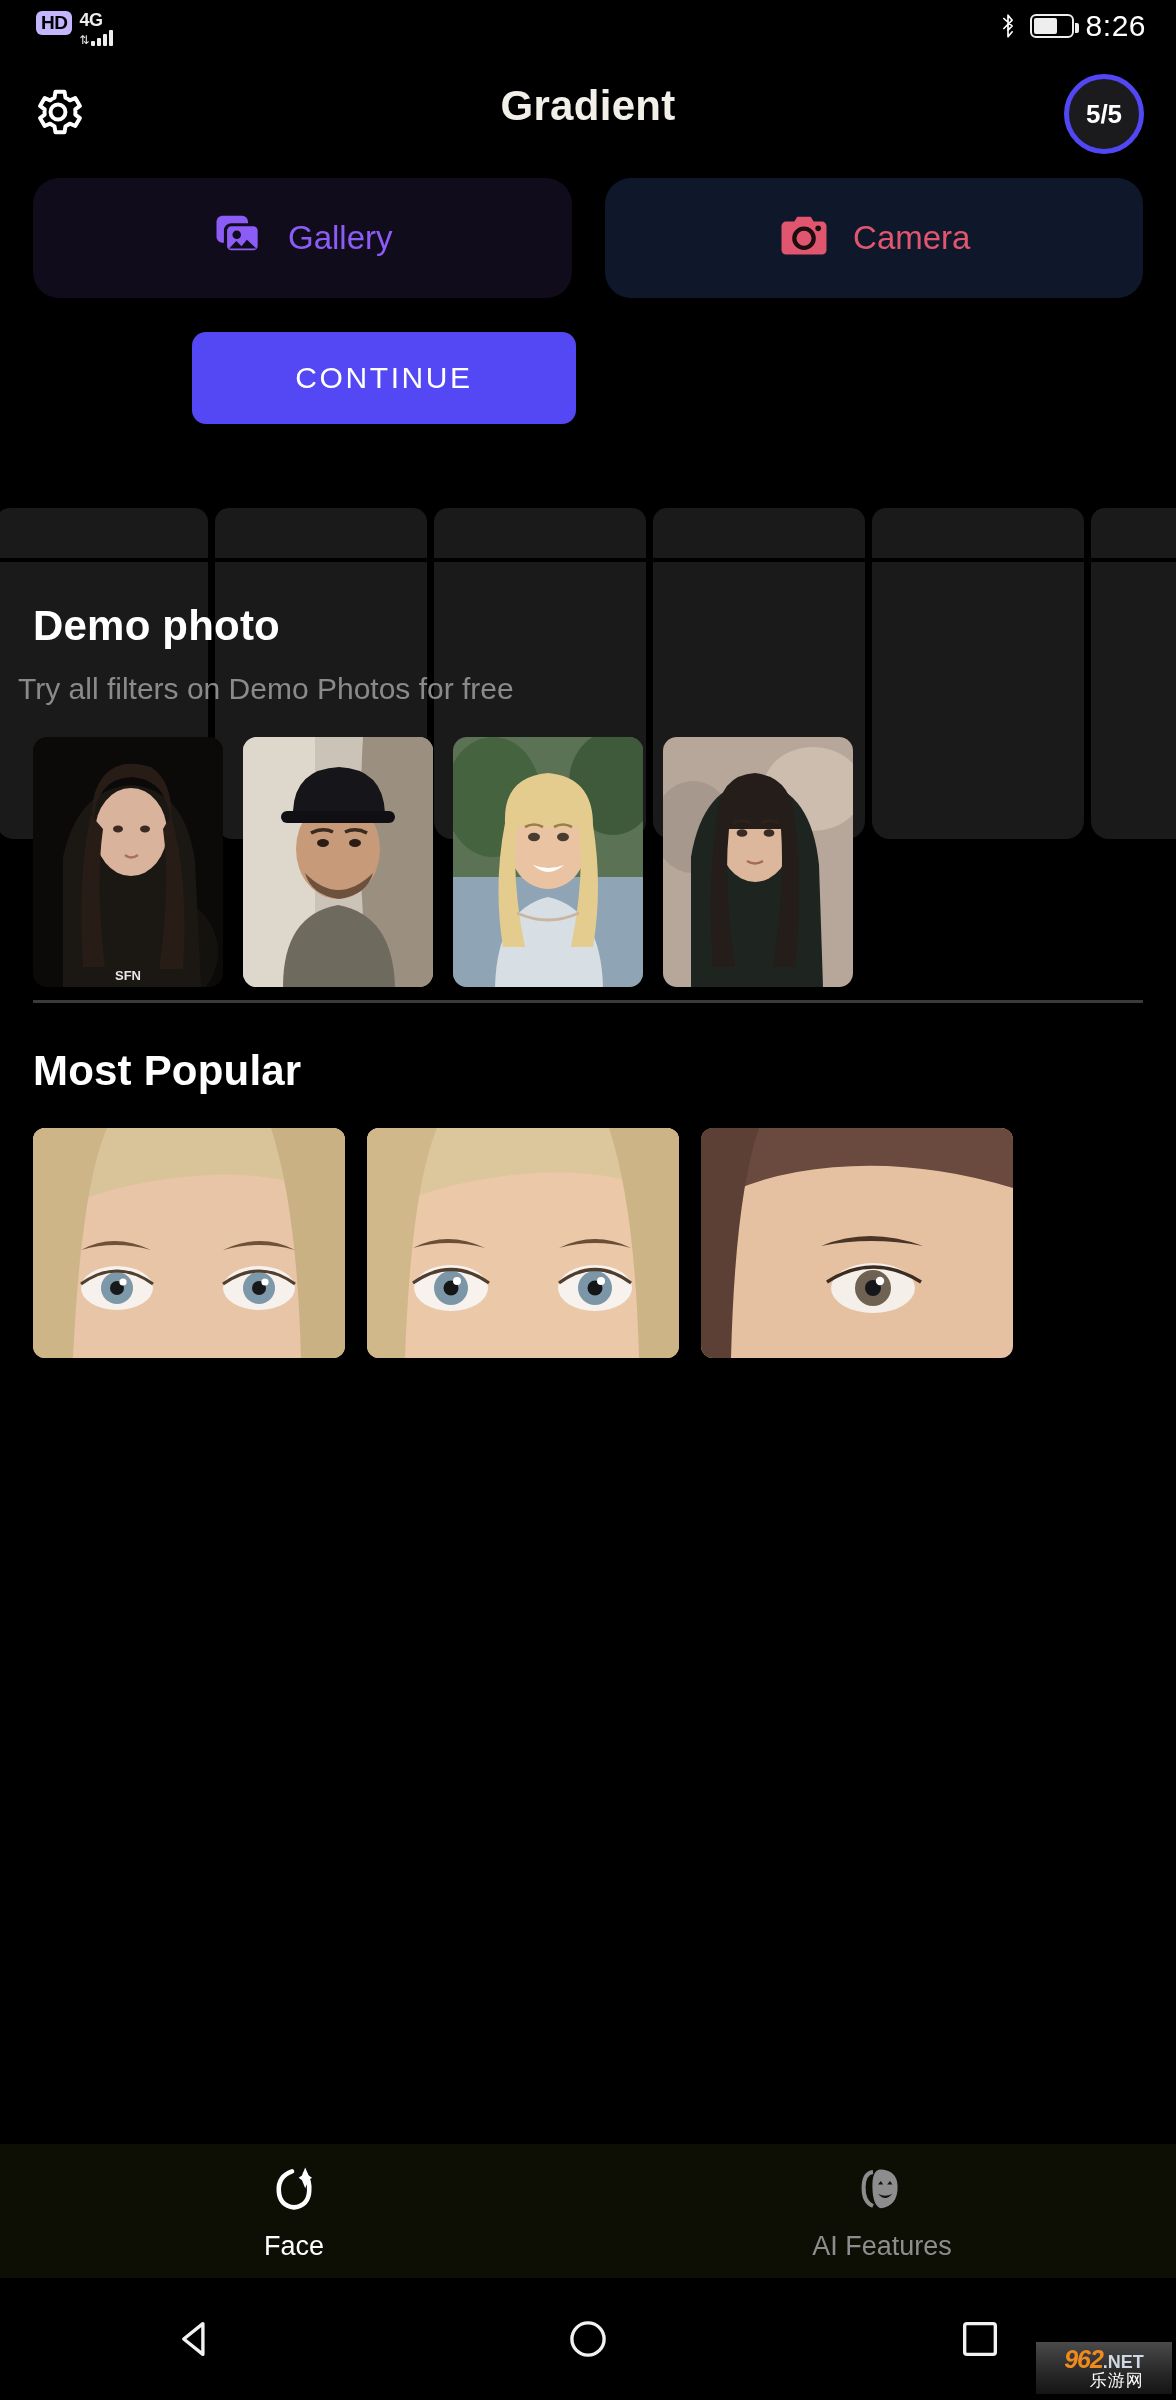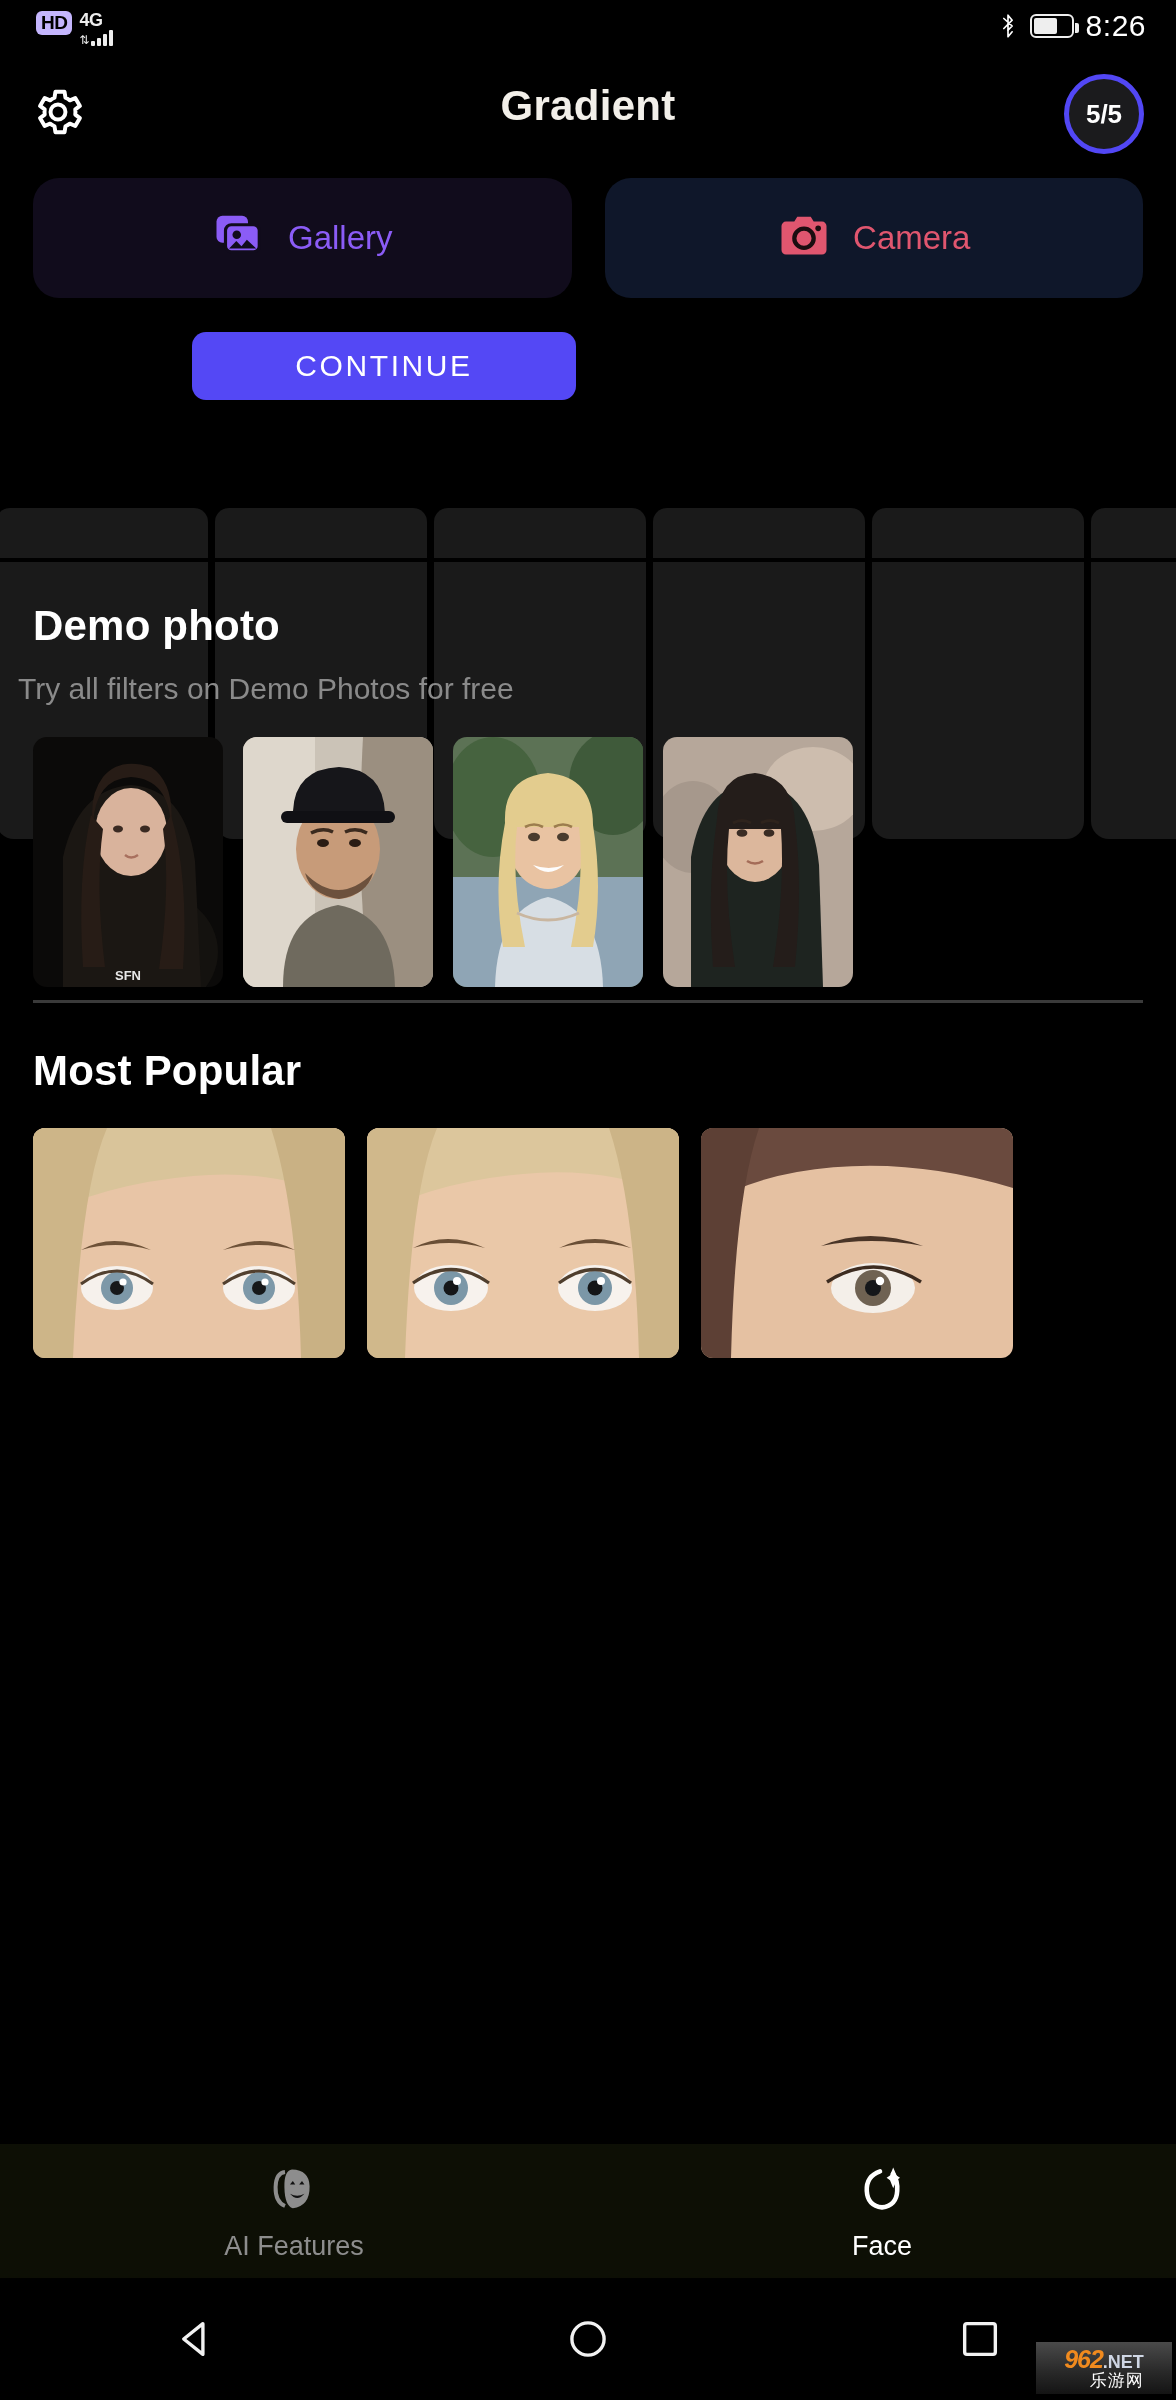--- a/index.html
+++ b/index.html
@@ -61,21 +61,21 @@
 
   
   .thumb-strip { position:absolute; top:508px; left:0; width:1176px; height:50px; display:flex; gap:7px; overflow:hidden; }
   .thumb-strip .ph { flex:0 0 212px; height:50px; background:#1a1a1a; border-radius:14px 14px 0 0; }
   .thumb-strip .ph:first-child { margin-left:-4px; }
   .tiles { position:absolute; top:562px; left:0; width:1230px; height:277px; display:flex; gap:7px; }
   .tiles .ph { flex:0 0 212px; height:277px; background:#1a1a1a; border-radius:0 0 18px 18px; }
   .tiles .ph:first-child { margin-left:-4px; }
 
   .continue-btn {
-    position:absolute; top:332px; left:192px; width:384px; height:68px;
+    position:absolute; top:332px; left:192px; width:384px; height:92px;
     background:#5448f5; border-radius:14px;
     display:flex; align-items:center; justify-content:center;
     color:#fff; font-size:30px; font-weight:500; letter-spacing:2.6px;
   }
 
   
   .section-title { position:absolute; left:33px; color:#fff; font-size:42px; font-weight:700; letter-spacing:0.2px; }
   .section-sub { position:absolute; left:18px; color:#8a8a8a; font-size:30px; font-weight:400; }
 
   .demo-row { position:absolute; top:737px; left:33px; width:1150px; height:250px; display:flex; gap:20px; overflow:hidden; }
@@ -326,42 +326,42 @@
         <ellipse cx="172" cy="160" rx="42" ry="25" fill="#f4efe9"></ellipse>
         <circle cx="172" cy="160" r="18" fill="#6f6252"></circle>
         <circle cx="172" cy="160" r="8" fill="#15171a"></circle>
         <circle cx="179" cy="153" r="4.2" fill="#fff"></circle>
         <path d="M126 154 Q172 124 220 154" stroke="#3d2c20" stroke-width="3.4" fill="none"></path>
       </svg>
     </div>
   </div>
 
   <div class="bottomnav">
+    <div class="nav-item active">
+      <span>
+        <svg viewBox="0 0 28 28" width="56" height="56">
+          <path d="M19.5 6.4 Q22 10 21.6 15 Q21.2 22.4 14 23.2 Q6.8 22.4 6.4 15 Q6 7.6 13 5.2" fill="none" stroke="#fff" stroke-width="2.3" stroke-linecap="round"></path>
+          <path d="M19.6 3.2 L21.3 7.2 L23 8.4 L21.3 9.6 L19.6 13.6 L18 9.6 L16.3 8.4 L18 7.2Z" fill="#fff"></path>
+        </svg>
+      </span>
+      <span class="nav-label">Face</span>
+      <span class="nav-caret"></span>
+    </div>
     <div class="nav-item inactive">
       <span>
         <svg viewBox="0 0 28 28" width="56" height="56">
           <path d="M9.5 5.5 Q5 6 4.8 13 Q4.6 20.5 9.5 22.5" fill="none" stroke="#8d8d8d" stroke-width="2"></path>
           <path d="M13 4.2 Q21.6 4.4 21.8 12.6 Q22 22.4 13.4 23.6 Q9.4 22.6 9.2 13 Q9 4.8 13 4.2Z" fill="#8d8d8d"></path>
           <path d="M12 11.8 L13.4 10 L14.6 11.8Z" fill="#111"></path>
           <path d="M16.6 11.8 L18 10 L19.2 11.8Z" fill="#111"></path>
           <path d="M12 16.4 Q15.6 20.6 19.2 16.4 Q15.6 18.4 12 16.4Z" fill="#111"></path>
         </svg>
       </span>
       <span class="nav-label">AI Features</span>
     </div>
-    <div class="nav-item active">
-      <span>
-        <svg viewBox="0 0 28 28" width="56" height="56">
-          <path d="M19.5 6.4 Q22 10 21.6 15 Q21.2 22.4 14 23.2 Q6.8 22.4 6.4 15 Q6 7.6 13 5.2" fill="none" stroke="#fff" stroke-width="2.3" stroke-linecap="round"></path>
-          <path d="M19.6 3.2 L21.3 7.2 L23 8.4 L21.3 9.6 L19.6 13.6 L18 9.6 L16.3 8.4 L18 7.2Z" fill="#fff"></path>
-        </svg>
-      </span>
-      <span class="nav-label">Face</span>
-      <span class="nav-caret"></span>
-    </div>
   </div>
 
   <div class="androidnav">
     <div class="key">
       <svg viewBox="0 0 30 30" width="46" height="46">
         <path d="M19.5 5 L7 15 L19.5 25Z" fill="none" stroke="#f2f2f2" stroke-width="2.2" stroke-linejoin="round"></path>
       </svg>
     </div>
     <div class="key">
       <svg viewBox="0 0 30 30" width="46" height="46">

